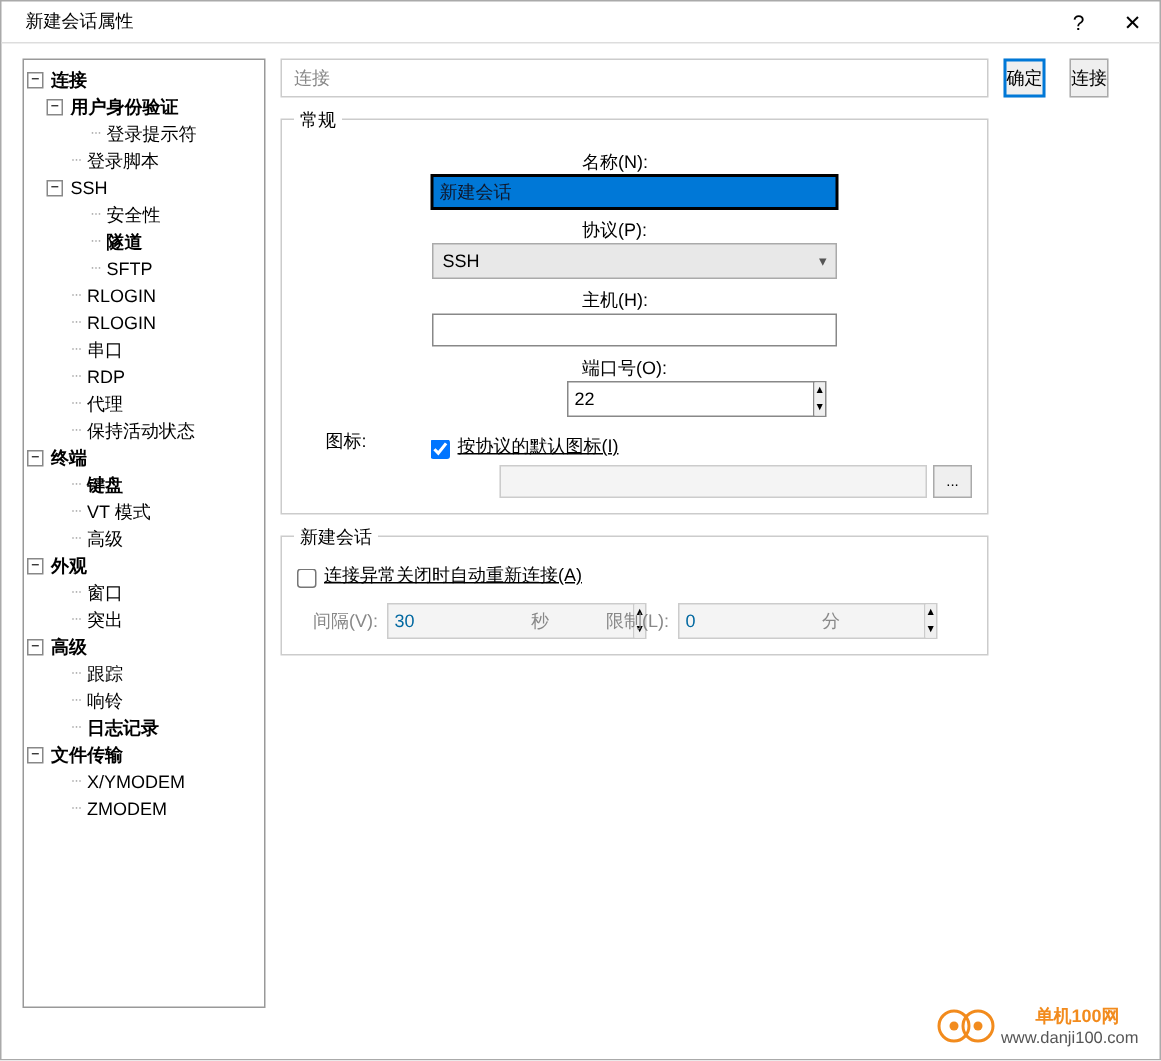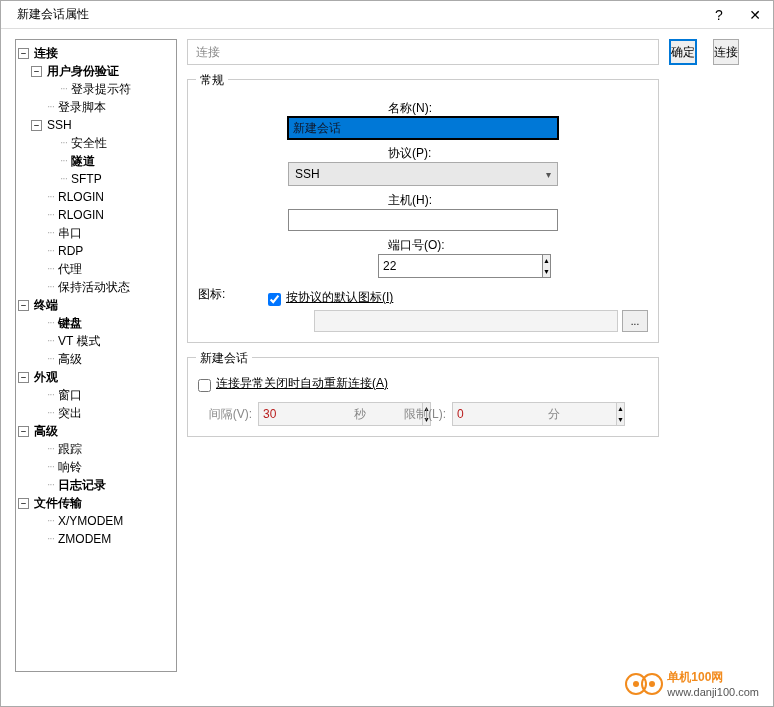--- a/index.html
+++ b/index.html
@@ -29,43 +29,43 @@
 .form-input { border: 1px solid #888; height: 22px; padding: 0 4px; font-family: inherit; font-size: 12px; }
 .name-input { width: 270px; background: #0078d7; color: #0f172a; border: 1px solid #0078d7; outline: 2px solid #000; outline-offset: -1px; }
 .name-input::selection { background: #0078d7; color: #fff; }
 .select-input { width: 270px; height: 24px; border: 1px solid #aaa; background: #e8e8e8; display: flex; align-items: center; justify-content: space-between; padding: 0 6px; cursor: default; }
 .select-arrow { font-size: 10px; color: #555; }
 .host-input { width: 270px; }
 .spinner { display: flex; width: 90px; }
 .spinner input { flex: 1; border: 1px solid #888; border-right: none; height: 24px; padding: 5px 4px; font-size: 12px; }
 .spinner-btns { display: flex; flex-direction: column; border: 1px solid #888; width: 16px; }
 .spinner-btn { flex: 1; display: flex; align-items: center; justify-content: center; font-size: 7px; background: #f0f0f0; cursor: default; }
-.icon-section { display: flex; align-items: flex-start; margin-top: 8px; }
+.icon-section { display: flex; align-items: flex-start; margin-top: 8px; margin-left: 19px; }
 .icon-left { width: 70px; font-size: 12px; }
 .icon-right { flex: 1; }
 .chk-row { display: flex; align-items: flex-end; margin: 3px 0; font-size: 12px; text-decoration: underline; }
 .chk-row input[type=checkbox] { margin-right: 5px; }
 .chk-row.disabled { color: #aaa; }
 .icon-custom-row { display: flex; align-items: center; gap: 10px; margin-top: 6px; }
 .spiral-icon { width: 36px; height: 36px; }
 .custom-path-row { display: flex; gap: 4px; margin-top: 4px; margin-left: 46px; }
 .custom-path-input { flex: 1; height: 22px; border: 1px solid #ccc; background: #f4f4f4; }
 .browse-btn { width: 26px; height: 22px; border: 1px solid #aaa; background: #efefef; display: flex; align-items: center; justify-content: center; font-size: 10px; cursor: default; }
 .desc-section { margin-top: 14px; }
 .desc-textarea { width: 100%; height: 130px; border: 1px solid #888; resize: none; font-family: inherit; font-size: 12px; padding: 2px; }
 .reconnect-row { display: flex; align-items: center; gap: 6px; margin-top: 10px; font-size: 12px; }
-.spinner.disabled input { background: #f4f4f4; color: #b91c1c; border-color: #ccc; }
+.spinner.disabled input { background: #f4f4f4; color: #0369a1; border-color: #ccc; }
 .spinner.disabled .spinner-btns { border-color: #ccc; }
 .right-panel { width: 90px; display: flex; flex-direction: row; gap: 8px; }
 .action-btn { height: 26px; border: 1px solid #aaa; background: #efefef; display: flex; align-items: center; justify-content: center; font-size: 12px; cursor: default; }
 .action-btn.primary { border: 2px solid #0078d7; }
 .watermark { position: absolute; bottom: 8px; right: 14px; display: flex; align-items: center; gap: 4px; font-size: 12px; }
 .wm-icon { width: 22px; height: 22px; border: 2px solid #f28b1d; border-radius: 50%; position: relative; }
 .wm-icon::after { content: ""; position: absolute; width: 6px; height: 6px; background: #f28b1d; border-radius: 50%; top: 6px; left: 6px; }
-.wm-text1 { color: #f28b1d; font-weight: bold; }
+.wm-text1 { color: #f28b1d; font-weight: bold; margin-left: 23px; }
 .wm-text2 { color: #555; font-size: 11px; }
 .tree-children { padding-left: 13px; }
 </style>
 </head>
 <body>
 
 <div class="window">
   <div class="titlebar">
     <span class="titlebar-title">新建会话属性</span>
     <div class="titlebar-controls">

